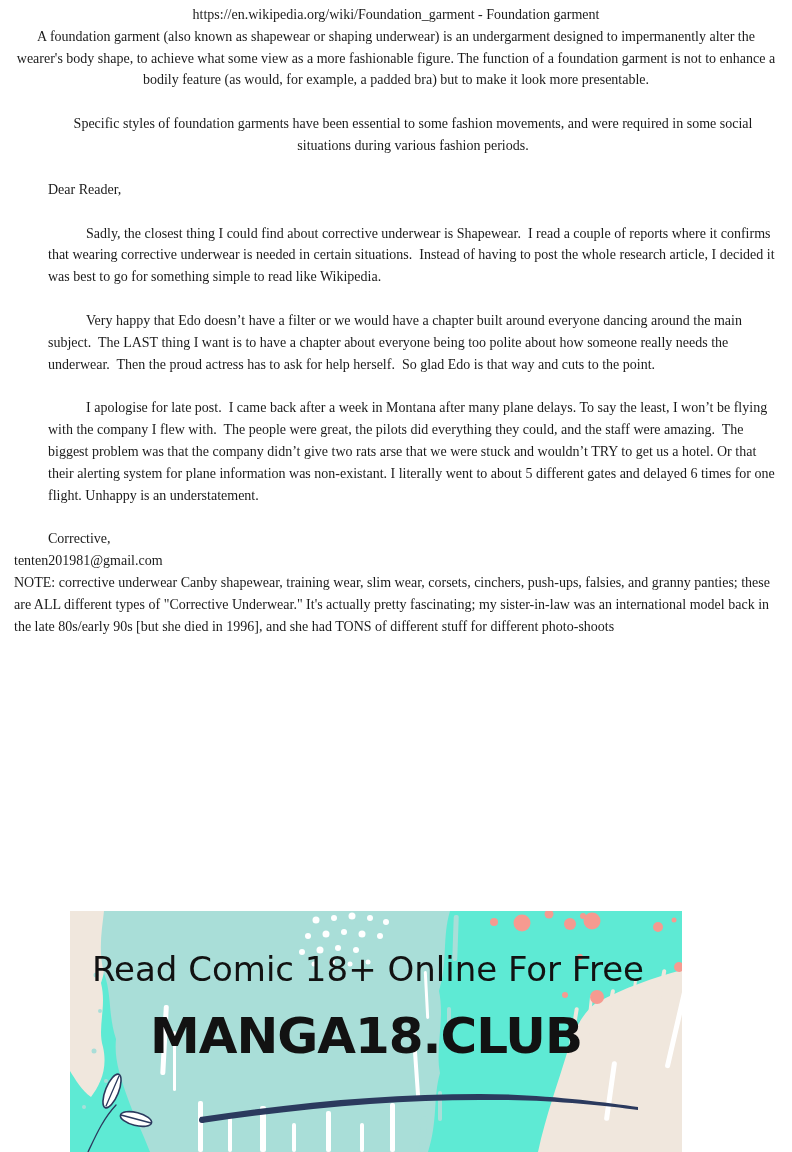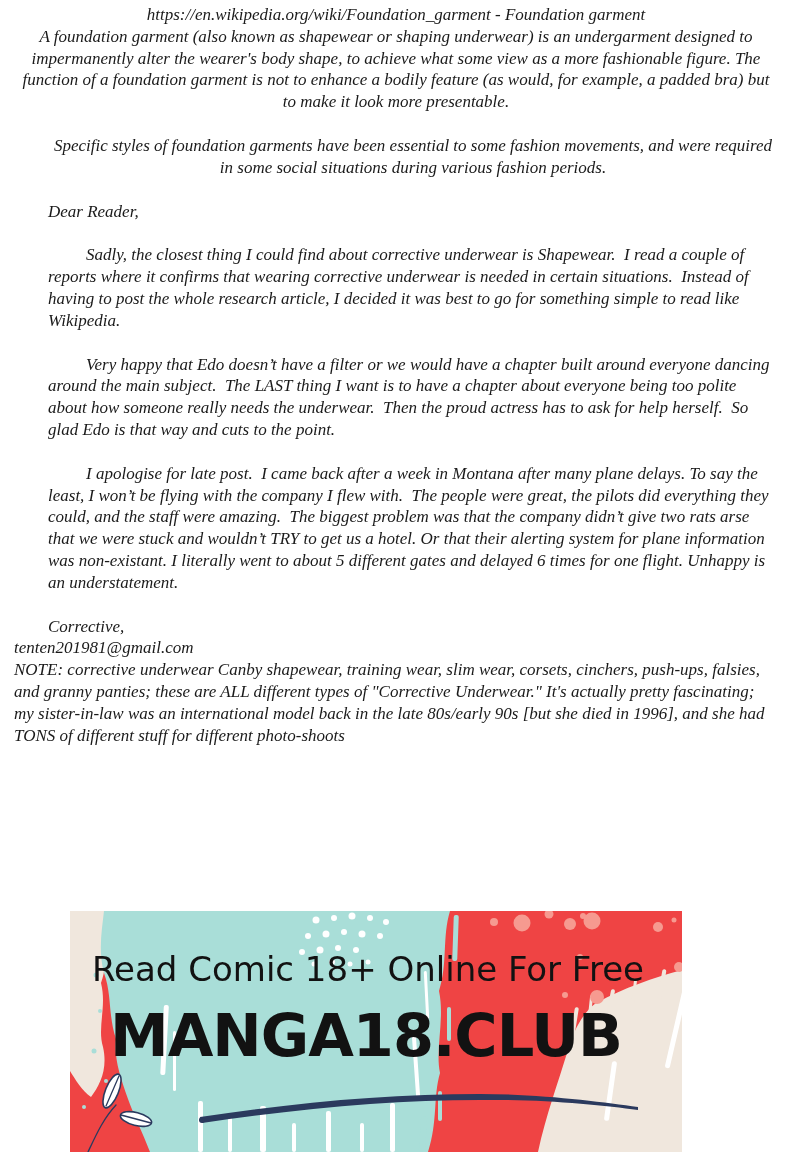--- a/index.html
+++ b/index.html
@@ -3,37 +3,37 @@
 <meta charset="utf-8">
 <style>
   :root{
     --background:#ffffff; --document-text:#1a1a1a; --banner-text:#121212;
     --teal:#a9ded8; --beige:#f0e7dd; --pink:#f69a90; --navy:#2b3a5e; --white-accent:#ffffff;
   }
   html,body{margin:0;padding:0;}
   body{width:792px;height:1152px;background:var(--background);position:relative;overflow:hidden;
        font-family:"Liberation Serif", serif;}
   .doc{position:absolute;top:4px;left:14px;width:764px;color:var(--document-text);
-       font-size:17px;line-height:21.8px;font-style:italic;}
+       font-size:14px;line-height:21.8px;}
   .doc p{margin:0;white-space:pre-wrap;}
   .doc p.gap{margin-top:22px;margin-left:34px;}
   .center{text-align:center;}
   .indent{text-indent:38px;}
   
-  .banner{position:absolute;left:70px;top:911px;width:612px;height:241px;background:#ef4444;overflow:hidden;}
+  .banner{position:absolute;left:70px;top:911px;width:612px;height:241px;background:#5eead4;overflow:hidden;}
   .banner svg{position:absolute;left:0;top:0;}
   .teal{fill:var(--teal);} .beige{fill:var(--beige);} .wht{fill:var(--white-accent);}
   .pinkdot{fill:var(--pink);} .navy{fill:var(--navy);}
   .wdot{fill:var(--white-accent);}
   .leaf ellipse{fill:#ffffff;stroke:var(--navy);stroke-width:1.6;}
   .leaf line,.leaf path{stroke:var(--navy);stroke-width:1.3;fill:none;stroke-linecap:round;}
   .tagline{position:absolute;left:0;right:16px;top:38px;text-align:center;color:var(--banner-text);
            font-family:"DejaVu Sans", sans-serif;font-size:34px;font-weight:400;line-height:40px;}
   .site{position:absolute;left:0;right:20px;top:96px;text-align:center;color:var(--banner-text);
-        font-family:"DejaVu Sans", sans-serif;font-size:59px;font-weight:700;letter-spacing:-1px;line-height:58px;}
+        font-family:"DejaVu Sans", sans-serif;font-size:50px;font-weight:700;letter-spacing:-1px;line-height:58px;}
 </style>
 </head>
 <body>
 
 <div class="doc">
   <p class="center">https://en.wikipedia.org/wiki/Foundation_garment - Foundation garment</p>
   <p class="center">A foundation garment (also known as shapewear or shaping underwear) is an undergarment designed to impermanently alter the wearer's body shape, to achieve what some view as a more fashionable figure. The function of a foundation garment is not to enhance a bodily feature (as would, for example, a padded bra) but to make it look more presentable.</p>
   <p class="center gap">Specific styles of foundation garments have been essential to some fashion movements, and were required in some social situations during various fashion periods.</p>
   <p class="gap">Dear Reader,</p>
   <p class="gap indent">Sadly, the closest thing I could find about corrective underwear is Shapewear.  I read a couple of reports where it confirms that wearing corrective underwear is needed in certain situations.  Instead of having to post the whole research article, I decided it was best to go for something simple to read like Wikipedia.</p>

